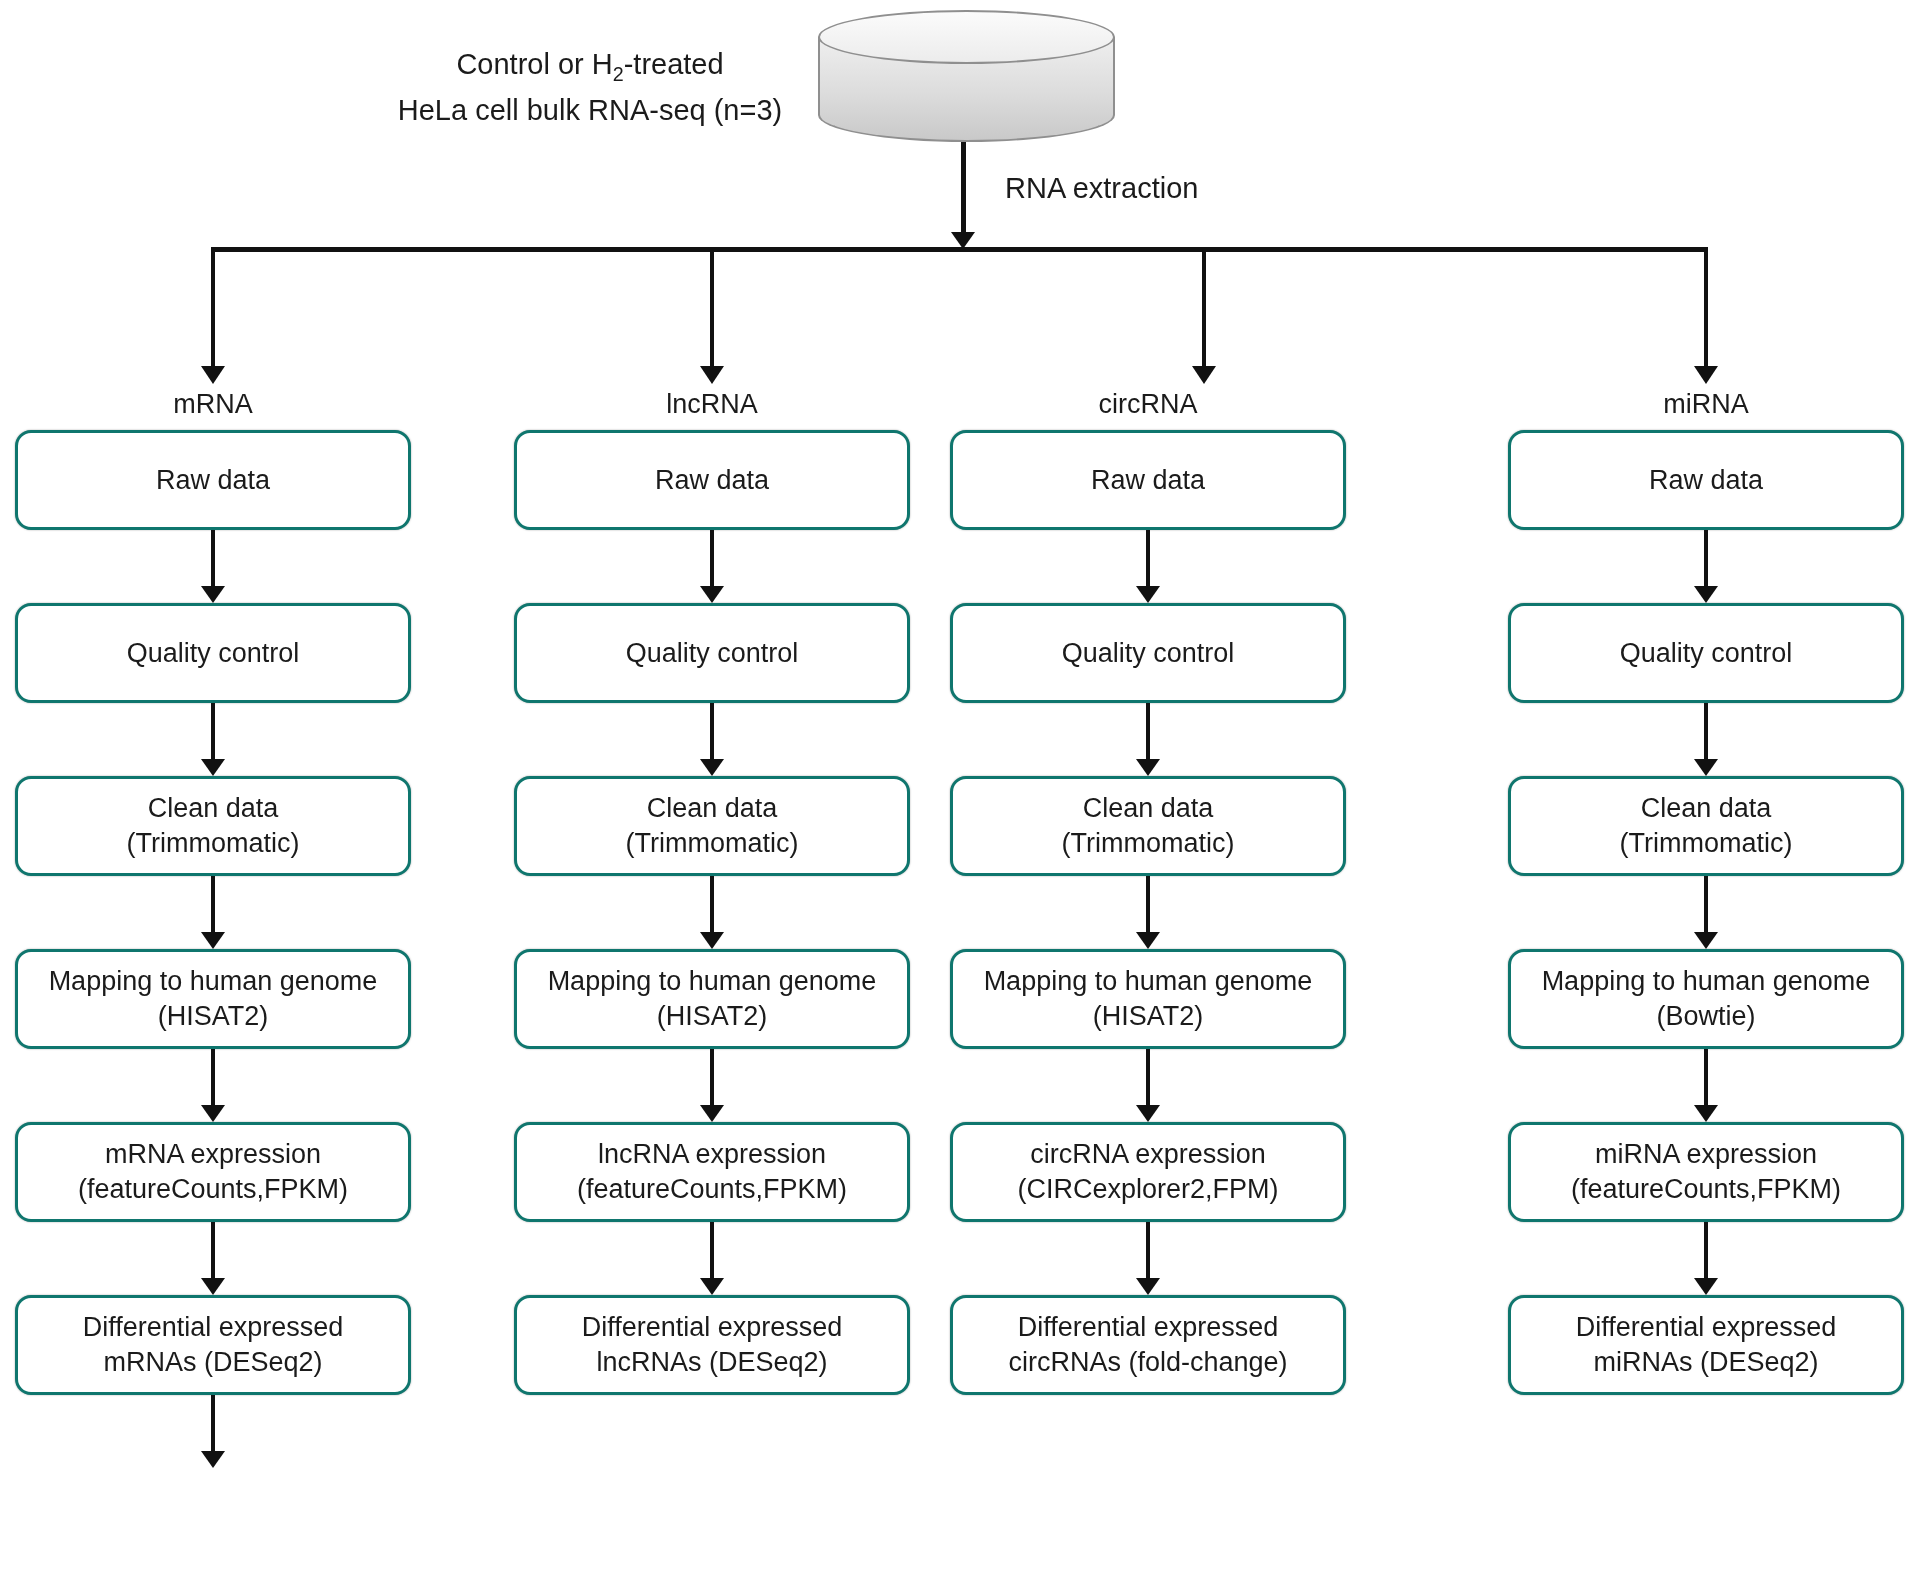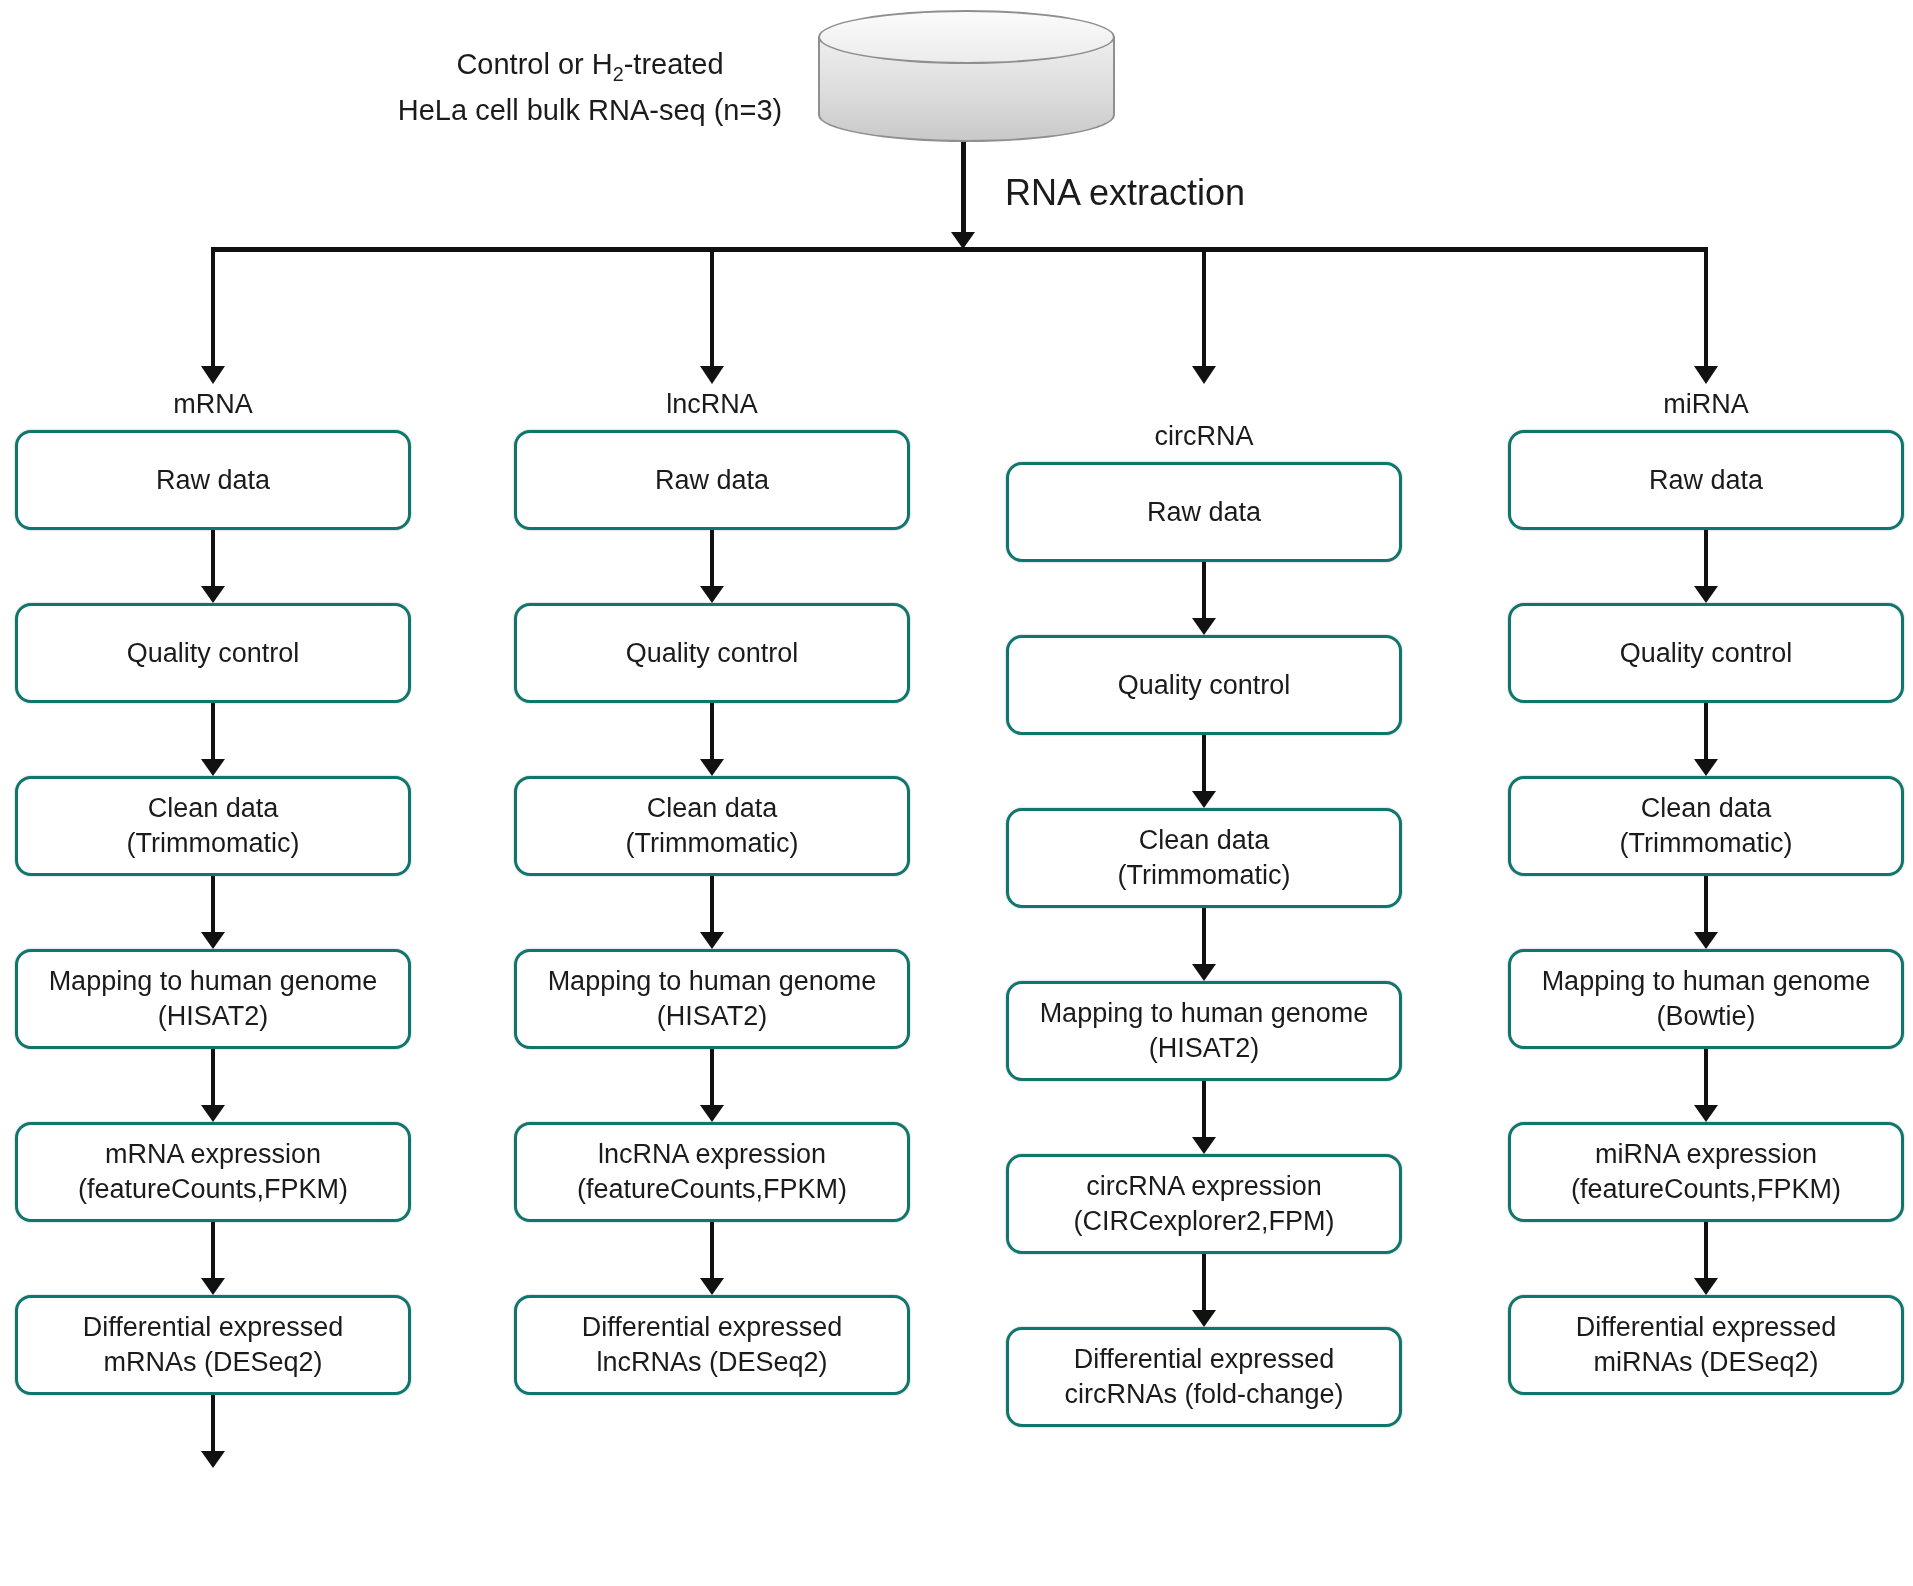--- a/index.html
+++ b/index.html
@@ -34,21 +34,21 @@
   }
 
   
   .source-title {
     position: absolute; left: 380px; top: 46px; width: 420px;
     text-align: center; font-size: 29px; line-height: 36px;
   }
   .source-title sub { font-size: 0.68em; }
   .extraction-label {
     position: absolute; left: 1005px; top: 172px;
-    font-size: 36px; white-space: nowrap;
+    font-size: 29px; white-space: nowrap;
   }
 
   
   .h-line {
     position: absolute; left: 211px; top: 247px; width: 1497px; height: 5px;
     background: #111111;
   }
   .stem-line {
     position: absolute; left: 961px; top: 142px; width: 5px; height: 92px;
     background: #111111;
@@ -69,21 +69,21 @@
     border-top: 18px solid #111111;
   }
 
   
   .column {
     position: absolute; top: 384px; width: 396px;
     display: flex; flex-direction: column; align-items: center;
   }
   .col-mrna    { left: 15px; }
   .col-lncrna  { left: 514px; }
-  .col-circrna { left: 1006px; margin-top: 32px; }
+  .col-circrna { left: 950px; }
   .col-mirna   { left: 1508px; }
 
   .col-label {
     height: 46px; font-size: 27px; line-height: 40px; text-align: center;
   }
 
   .node {
     width: 100%; height: 100px; box-sizing: border-box;
     background: #ffffff;
     border: 3px solid #0f766e;

